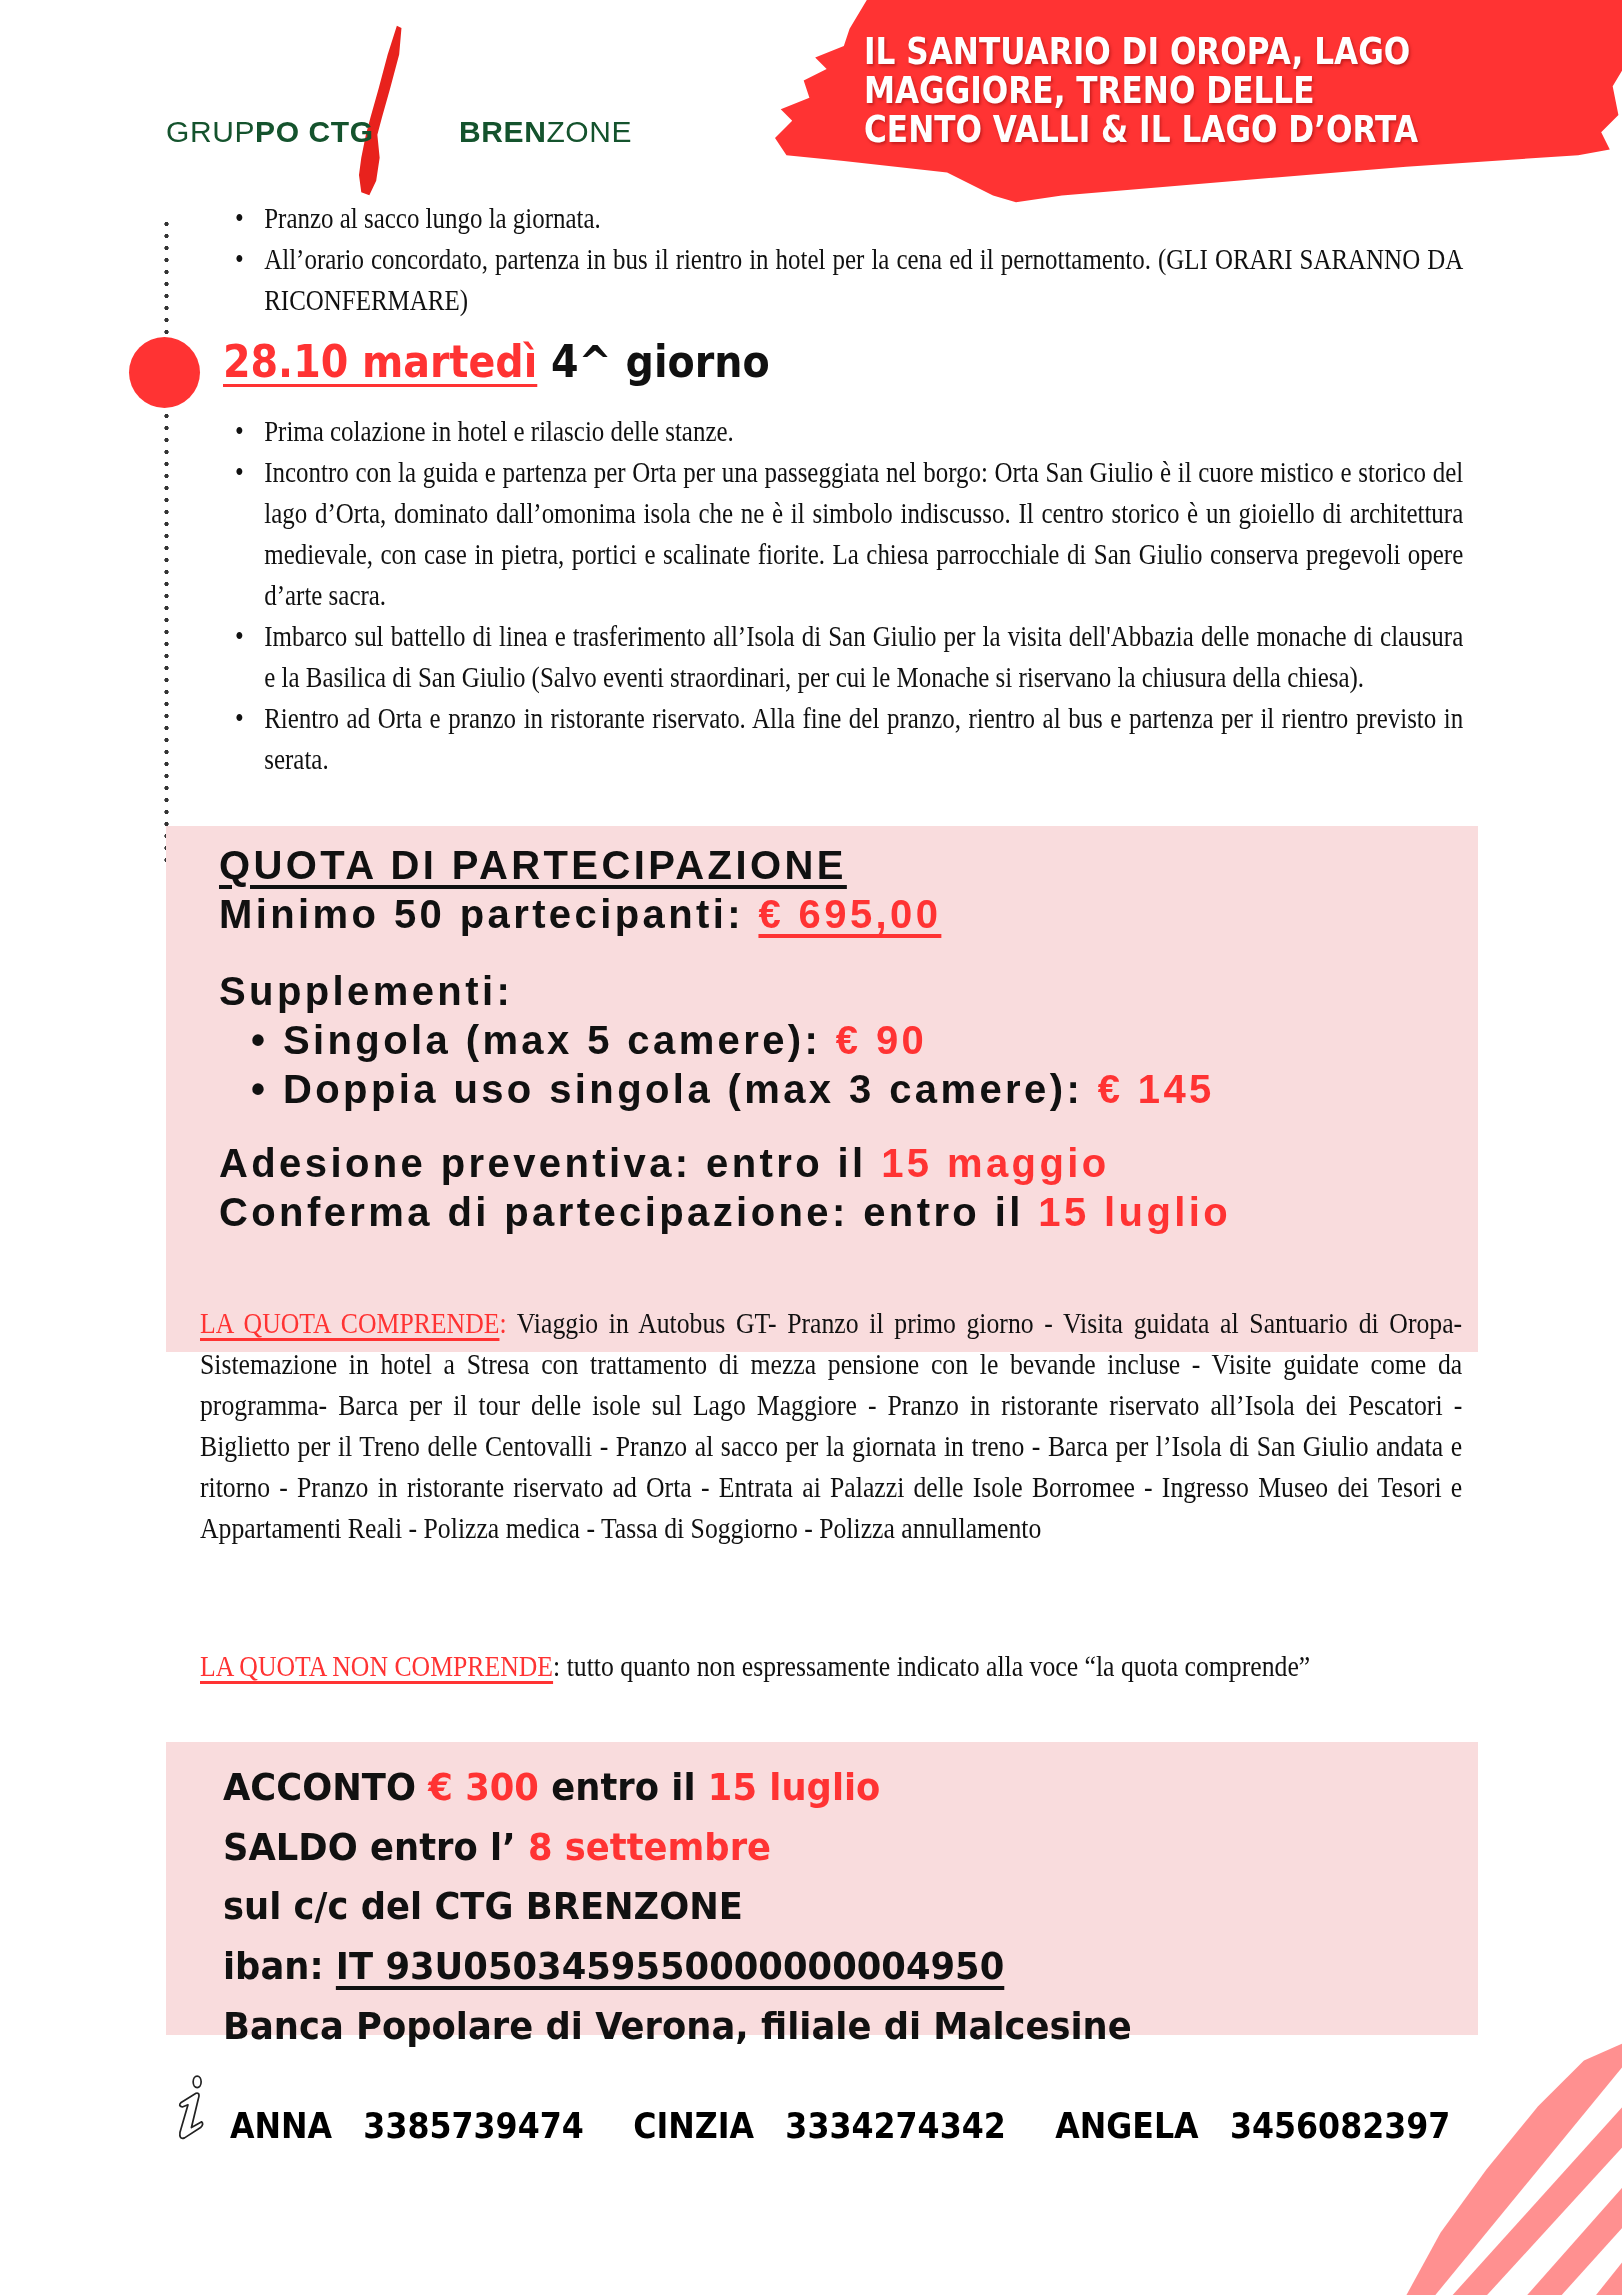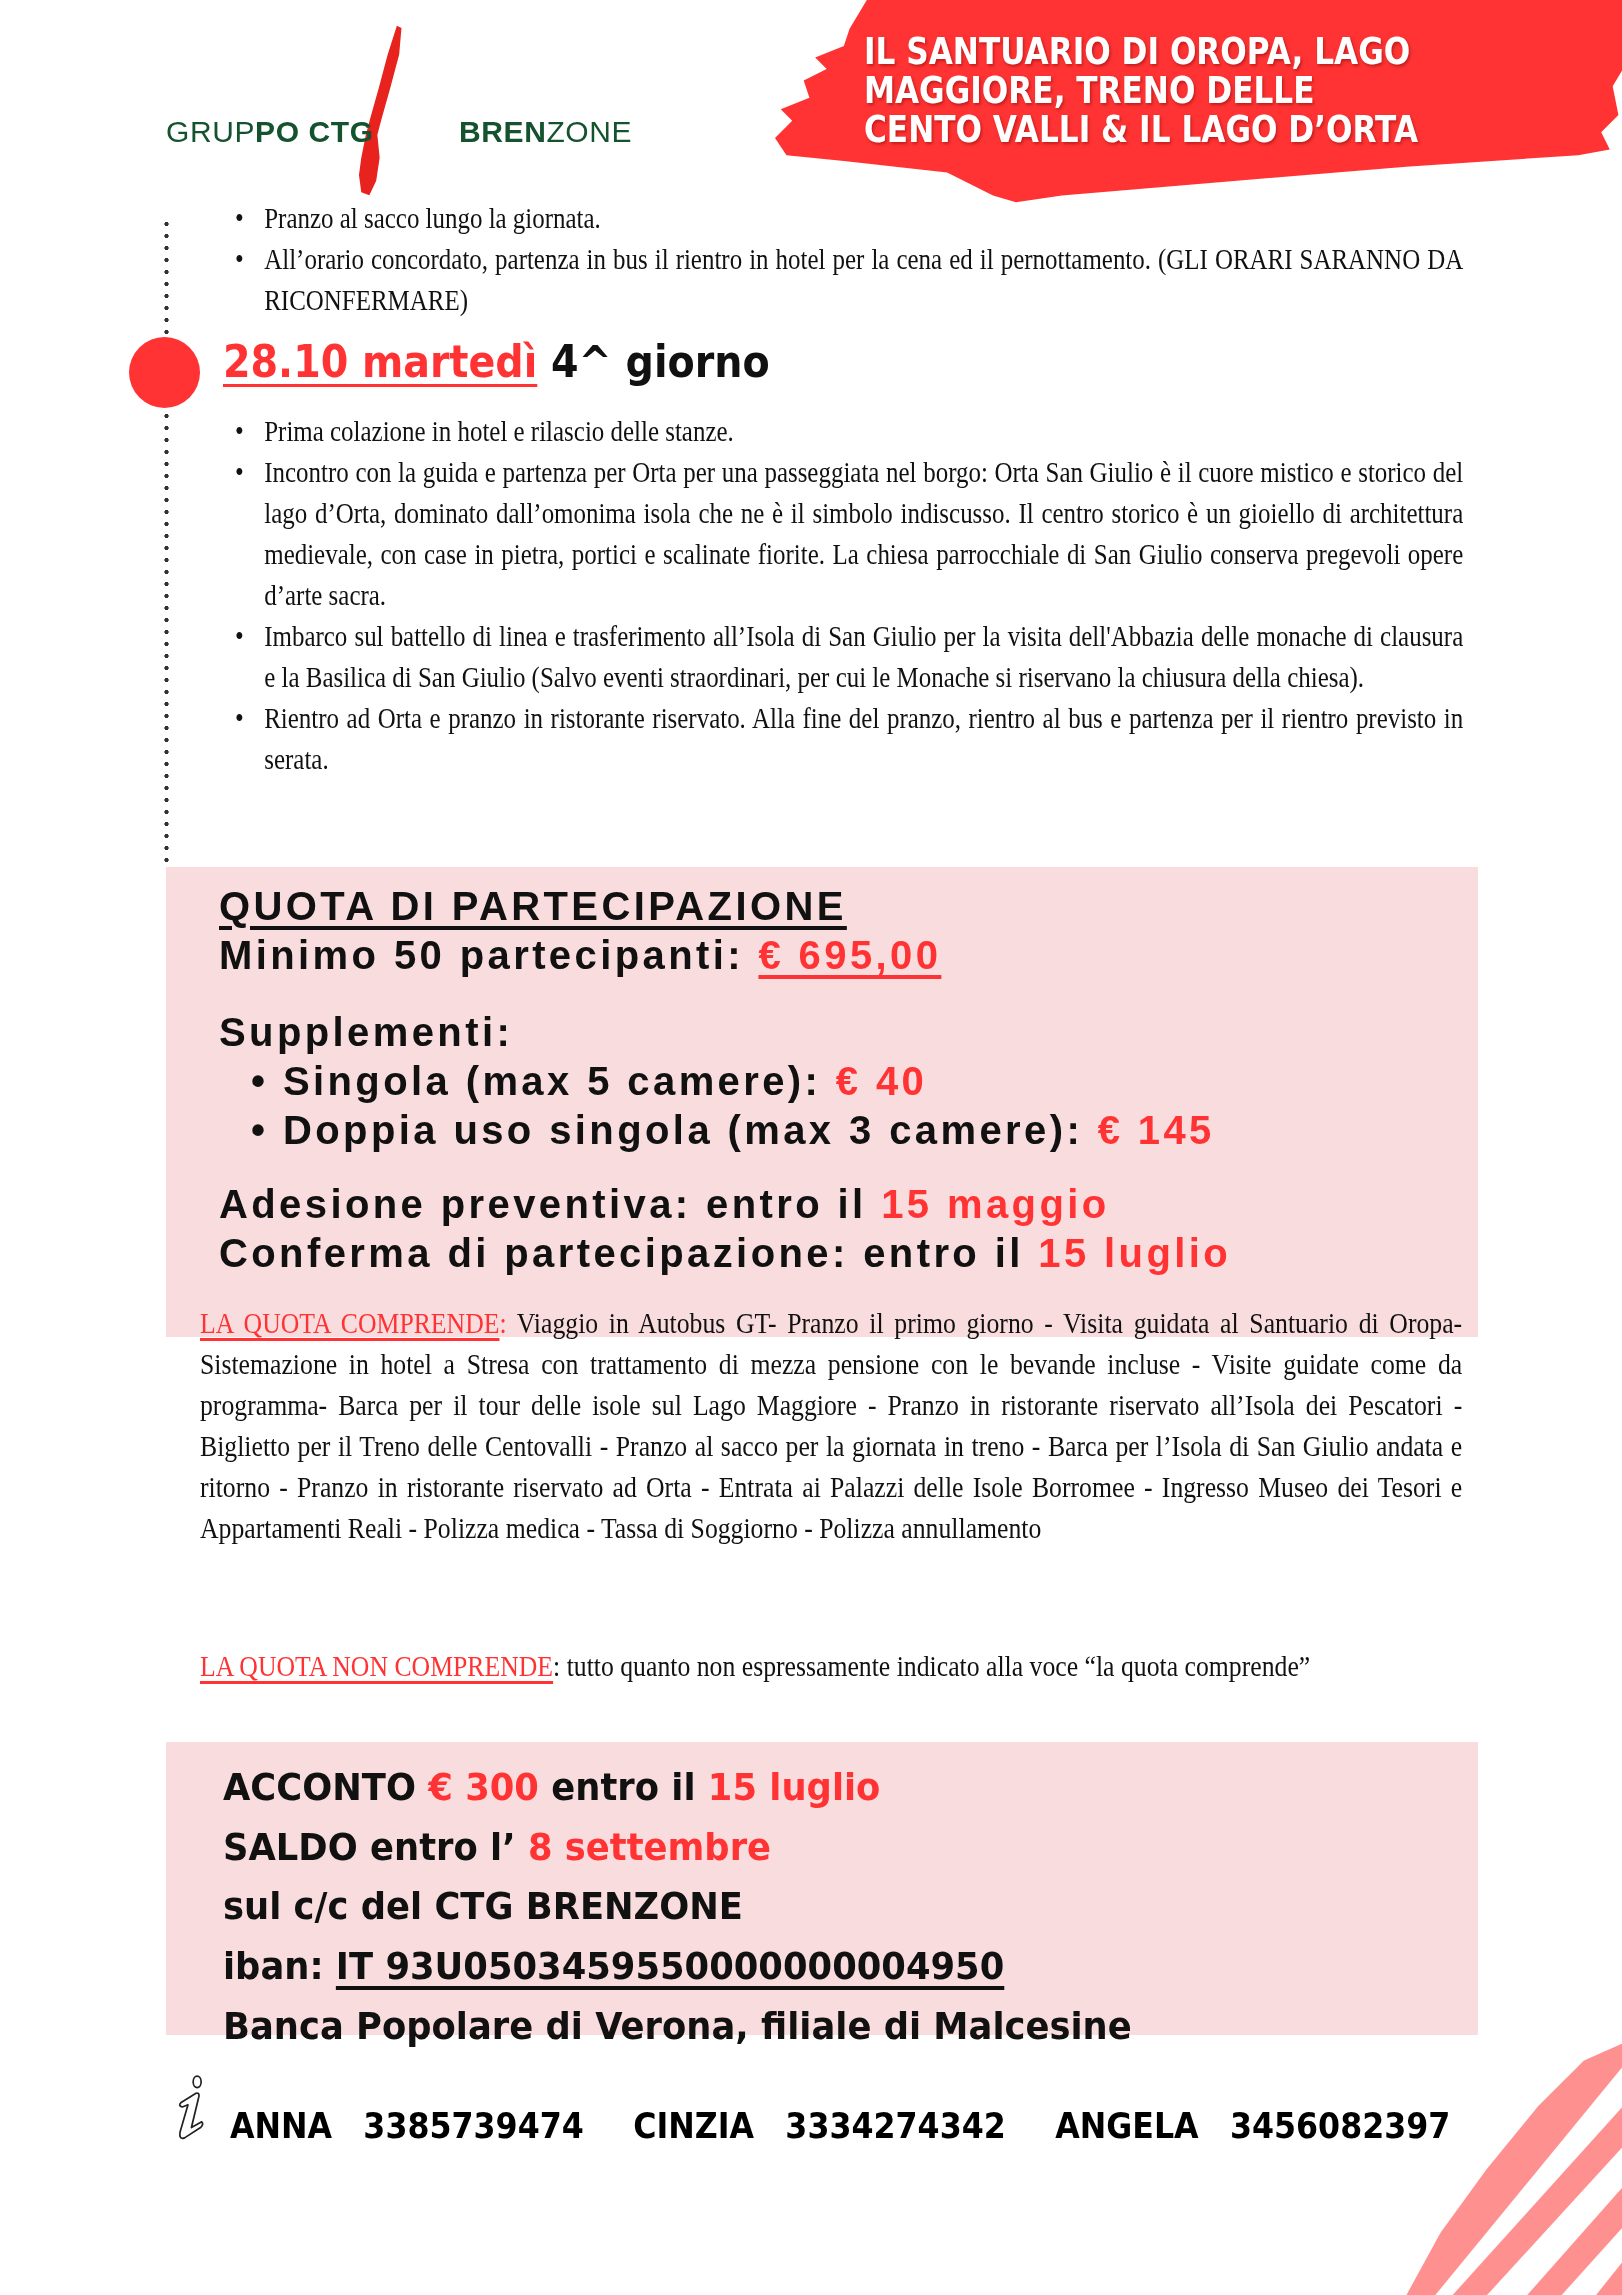--- a/index.html
+++ b/index.html
@@ -37,21 +37,21 @@
   .bullets-1 { top: 198px; }
   .bullets-2 { top: 411px; }
 
   .day-heading { position: absolute; left: 223px; top: 336px; font-family: "DejaVu Sans", sans-serif;
     font-weight: 700; font-size: 44px; white-space: nowrap; transform: scaleX(0.9); transform-origin: left top; }
   .day-heading .date { color: #ff3333; text-decoration: underline; text-decoration-thickness: 3.4px; text-underline-offset: 6.9px; }
   .day-heading .num { color: #111; }
 
   
   .box { position: absolute; background: #f9dcdd; }
-  .box-quota { left: 166px; top: 867px; width: 1312px; height: 470px; }
+  .box-quota { left: 166px; top: 826px; width: 1312px; height: 526px; }
   .quota-inner { position: absolute; left: 53px; top: 17px; font-family: "Liberation Sans", sans-serif;
     font-weight: 700; font-size: 40px; letter-spacing: 3.4px; color: #111; white-space: nowrap; }
   .q-line { position: absolute; left: 0; transform: scaleX(1); }
   .q-title { top: 0; text-decoration: underline; text-decoration-thickness: 4px; text-underline-offset: 5.7px; }
   .q-min { top: 49px; }
   .q-sup { top: 126px; text-align: right; }
   .q-single { top: 175px; left: 32px; }
   .q-double { top: 224px; left: 32px; }
   .q-ades { top: 298px; }
   .q-conf { top: 347px; text-align: center; }
@@ -124,21 +124,21 @@
 </ul>
 
 <div class="box box-quota">
   <div class="quota-inner">
     <div class="q-line q-title">QUOTA DI PARTECIPAZIONE</div>
     <div class="q-line q-min">
       <span>Minimo 50 partecipanti: </span><span class="red price-main">€ 695,00</span>
     </div>
     <div class="q-line q-sup">Supplementi:</div>
     <div class="q-line q-single">
-      <span>• </span><span>Singola (max 5 camere): </span><span class="red">€ 40</span>
+      <span>• </span><span>Singola (max 5 camere): </span><span class="red">€ 90</span>
     </div>
     <div class="q-line q-double">
       <span>• </span><span>Doppia uso singola (max 3 camere): </span><span class="red">€ 145</span>
     </div>
     <div class="q-line q-ades">
       <span>Adesione preventiva: entro il </span><span class="red">15 maggio</span>
     </div>
     <div class="q-line q-conf">
       <span>Conferma di partecipazione: entro il </span><span class="red">15 luglio</span>
     </div>

